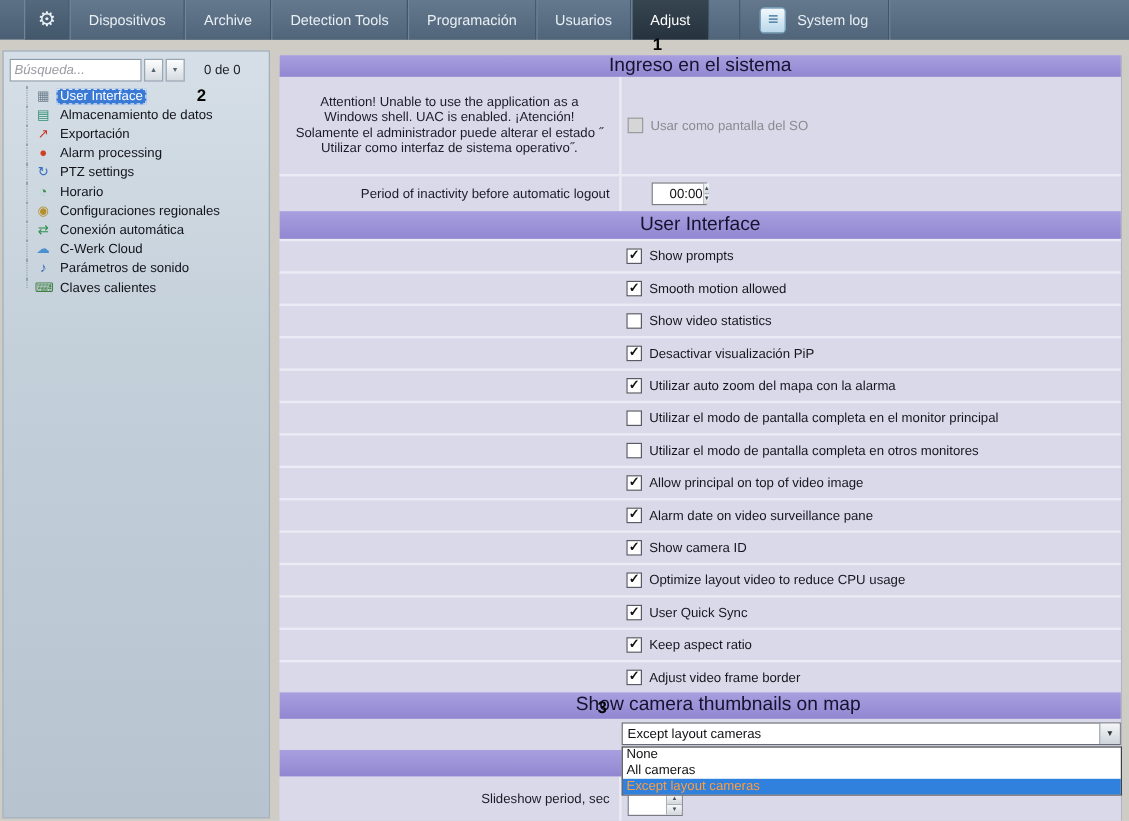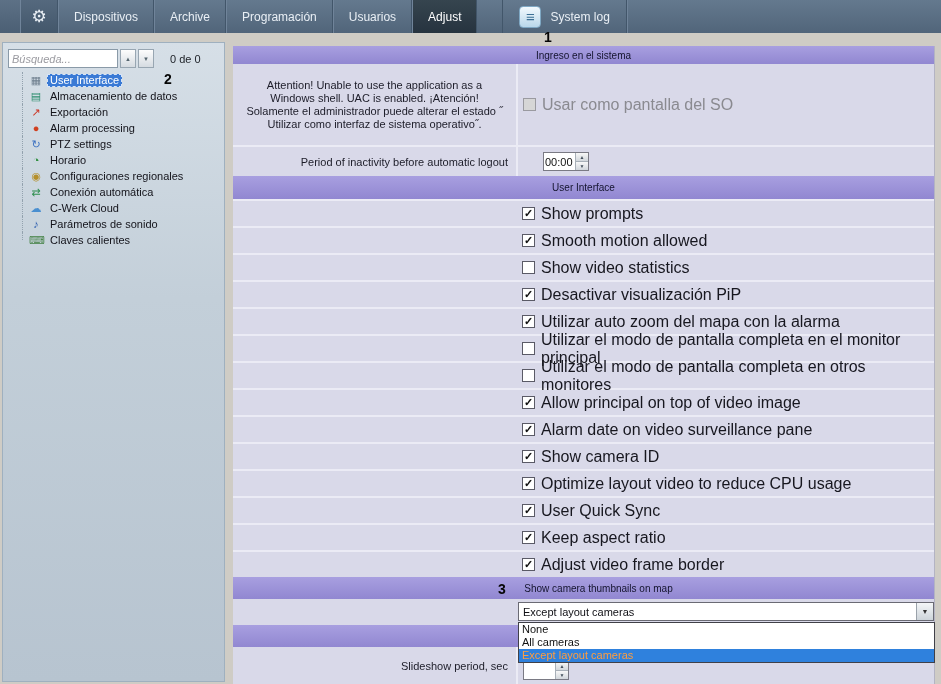--- a/index.html
+++ b/index.html
@@ -89,21 +89,21 @@
   .tree-row:nth-child(10) .tree-icon { color:#2f5fb0; }
   .tree-row:nth-child(11) .tree-icon { color:#3f7f3f; }
 
   
   .main {
     position:absolute; left:233px; top:46px; width:702px; height:638px;
     background:#d9d9e9; border-right:1px solid #b3b3c3;
   }
   .phead {
     background:linear-gradient(#a89fe0,#9187d1);
-    color:#14142e; font-size:10px;
+    color:#14142e; font-size:16px;
     display:flex; align-items:center; justify-content:center; position:relative;
   }
   .phead.h1 { height:18px; }
   .phead.h2 { height:23px; }
   .phead.h3 { height:22px; padding-left:30px; }
   .phead.h4 { height:22px; }
 
   .row { background:#d9d9e9; display:flex; border-top:2px solid #ebebf5; }
   .row.attn { height:81px; border-top:none; }
   .row.inact { height:31px;gap:20px; }
@@ -118,25 +118,25 @@
   .attn .lcell { font-size:11px; color:#1c1c28; text-align:center; padding:4px 12px; line-height:13px; }
   .right-label { justify-content:flex-end; padding-right:8px; font-size:11px; color:#1c1c28; text-align:right; }
   .rcell { flex:1; display:flex; align-items:center; padding-left:5px; gap:6px; }
 
   .cb {
     width:13px; height:13px; background:#fff; border:1px solid #5a5a66;
     font-size:11px; line-height:11px; text-align:center; color:#111;
     flex:none; font-weight:bold; cursor:pointer;
   }
   .cb.disabled { background:#d6d6d6; border-color:#9a9aa0; cursor:default; }
-  .cb-label { font-size:16px; color:#17171f; }
+  .cb-label { font-size:11px; color:#17171f; }
   .dim { color:#8a8a90; }
 
   .spin { display:flex; height:19px; border:1px solid #7a7a84; background:#fff; width:46px; flex:none; }
-  .spin-val { flex:1; font-size:11px; display:flex; align-items:center; padding-left:1px; color:#111; }
+  .spin-val { flex:1; font-size:11px; display:flex; align-items:center; padding-left:14px; color:#111; }
   .spin-btns { width:13px; display:flex; flex-direction:column; border-left:1px solid #a8b0b8; }
   .sb { flex:1; background:linear-gradient(#f8f8f8,#d2d7dc); border-bottom:1px solid #a8b0b8;
         display:flex; align-items:center; justify-content:center; cursor:pointer; }
   .sb:last-child { border-bottom:none; }
   .sb i { font-style:normal; font-size:5px; color:#44505c; line-height:1; }
   .slide-spin { margin:10px 0 0 0; }
 
   .combo { margin:3px 0 0 285px; width:416px; height:19px; background:#fff; border:1px solid #6a6a74; display:flex; cursor:pointer; }
   .combo-val { flex:1; font-size:11px; display:flex; align-items:center; padding-left:4px; color:#0f0f14; }
   .combo-btn { width:17px; background:linear-gradient(#f4f6f8,#cdd4da); border-left:1px solid #9aa2aa;
@@ -162,20 +162,23 @@
 <div class="topnav">
   <div class="nav-pad"></div>
   <div class="tab gear">
     <span>⚙</span>
   </div>
   <div class="tab">
     <span>Dispositivos</span>
   </div>
   <div class="tab">
     <span>Archive</span>
+  </div>
+  <div class="tab">
+    <span>Detection Tools</span>
   </div>
   <div class="tab">
     <span>Programación</span>
   </div>
   <div class="tab">
     <span>Usuarios</span>
   </div>
   <div class="tab active">
     <span>Adjust</span>
   </div>

